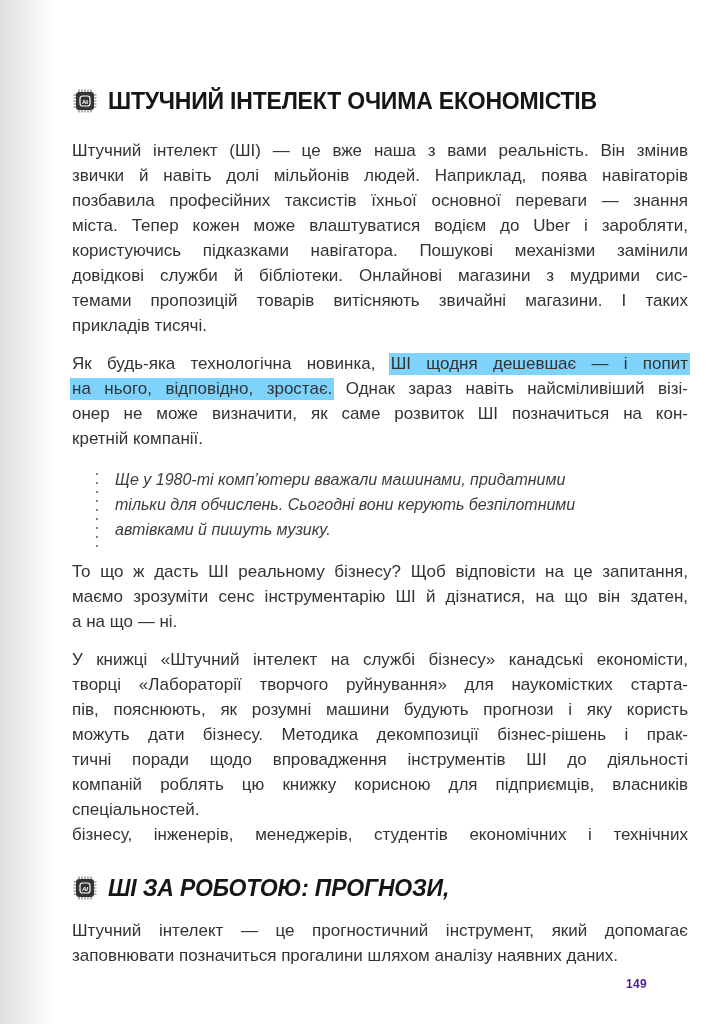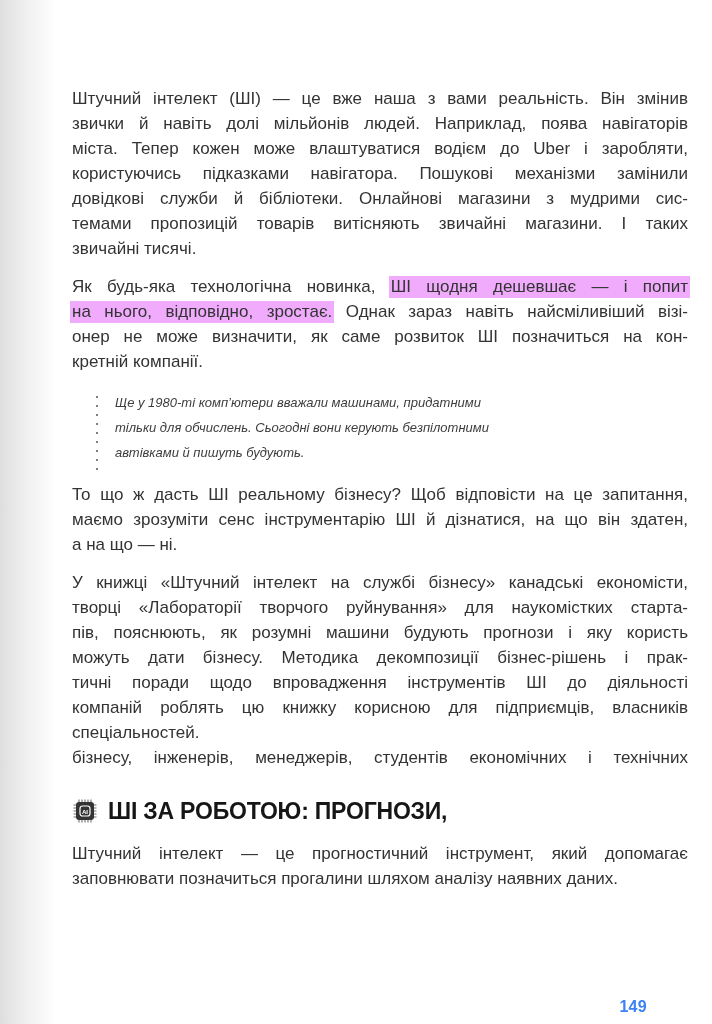--- a/index.html
+++ b/index.html
@@ -16,70 +16,85 @@
   .content{
     position:absolute;left:72px;top:86px;width:616px;color:#333333;
   }
   .section-heading{
     display:flex;align-items:flex-start;gap:10px;
     color:#161616;font-weight:bold;font-size:23px;line-height:30px;
     letter-spacing:-0.2px;
   }
   .section-heading .chip{flex:0 0 auto;margin-top:2px;}
   .h1-block{margin-bottom:22px;}
-  .h2-block{margin-top:26px;margin-bottom:15px;}
+  .h2-block{margin-top:26px;margin-bottom:15px;font-style:italic;}
   .para{font-size:17px;line-height:25px;margin:0 0 13px 0;}
   .tline{white-space:normal;}
   .tline.just{text-align:justify;text-align-last:justify;}
-  .hl{background:#f0abfc;padding:1px 2px 2px 2px;margin:-1px -2px -2px -2px;}
+  .hl{background:#7dd3fc;padding:1px 2px 2px 2px;margin:-1px -2px -2px -2px;}
   .quote-block{
     position:relative;margin:16px 0 17px 23px;padding-left:20px;
-    font-style:italic;color:#3d3d3d;font-size:13px;line-height:25px;
+    font-style:italic;color:#3d3d3d;font-size:16px;line-height:25px;
   }
   .quote-dots{
     position:absolute;left:0;top:3px;bottom:-6px;width:4px;
     background-image:radial-gradient(circle 1.4px at 2px 4px,#808080 99%,transparent 100%);
     background-size:4px 9px;background-repeat:repeat-y;
   }
   .folio{
-    position:absolute;right:65px;bottom:8px;
-    font-size:16px;font-weight:bold;color:#3b82f6;letter-spacing:0.3px;
+    position:absolute;right:65px;bottom:33px;
+    font-size:12px;font-weight:bold;color:#4c1d95;letter-spacing:0.3px;
   }
 </style>
 </head>
 <body>
 
 <div class="edge-shadow"></div>
 
 <div class="content">
 
+  <div class="section-heading h1-block">
+    <svg class="chip" width="26" height="26" viewBox="0 0 26 26">
+      <g stroke="#6f6f6f" stroke-width="1.1">
+        <path d="M7 4.2 V1.5 M10 4.2 V1.5 M13 4.2 V1.5 M16 4.2 V1.5 M19 4.2 V1.5"></path>
+        <path d="M7 21.8 V24.5 M10 21.8 V24.5 M13 21.8 V24.5 M16 21.8 V24.5 M19 21.8 V24.5"></path>
+        <path d="M4.2 7 H1.5 M4.2 10 H1.5 M4.2 13 H1.5 M4.2 16 H1.5 M4.2 19 H1.5"></path>
+        <path d="M21.8 7 H24.5 M21.8 10 H24.5 M21.8 13 H24.5 M21.8 16 H24.5 M21.8 19 H24.5"></path>
+      </g>
+      <rect x="4" y="4" width="18" height="18" rx="3" fill="#343434"></rect>
+      <rect x="8" y="8" width="10" height="10" rx="2.5" fill="none" stroke="#ffffff" stroke-width="1.2"></rect>
+      <text x="13" y="15.6" text-anchor="middle" font-family="Liberation Sans, sans-serif" font-size="6.2" font-weight="bold" fill="#ffffff">AI</text>
+    </svg>
+    <div>ШТУЧНИЙ ІНТЕЛЕКТ ОЧИМА ЕКОНОМІСТІВ</div>
+  </div>
 
   <div class="para">
       <div class="tline just"><span>Штучний інтелект (ШІ) — це вже наша з вами реальність. Він змінив</span></div>
       <div class="tline just"><span>звички й навіть долі мільйонів людей. Наприклад, поява навігаторів</span></div>
+      <div class="tline just"><span>позбавила професійних таксистів їхньої основної переваги — знання</span></div>
       <div class="tline just"><span>міста. Тепер кожен може влаштуватися водієм до Uber і заробляти,</span></div>
       <div class="tline just"><span>користуючись підказками навігатора. Пошукові механізми замінили</span></div>
       <div class="tline just"><span>довідкові служби й бібліотеки. Онлайнові магазини з мудрими сис-</span></div>
       <div class="tline just"><span>темами пропозицій товарів витісняють звичайні магазини. І таких</span></div>
-      <div class="tline"><span>звичайні тисячі.</span></div>
+      <div class="tline"><span>прикладів тисячі.</span></div>
     </div>
 
   <div class="para">
       <div class="tline just"><span>Як будь-яка технологічна новинка, </span><span class="hl">ШІ щодня дешевшає — і попит</span></div>
       <div class="tline just"><span class="hl">на нього, відповідно, зростає.</span><span> Однак зараз навіть найсміливіший візі-</span></div>
       <div class="tline just"><span>онер не може визначити, як саме розвиток ШІ позначиться на кон-</span></div>
       <div class="tline"><span>кретній компанії.</span></div>
     </div>
 
   <div class="quote-block">
     <div class="quote-dots"></div>
     <div>
         <div class="tline"><span>Ще у 1980-ті комп’ютери вважали машинами, придатними</span></div>
         <div class="tline"><span>тільки для обчислень. Сьогодні вони керують безпілотними</span></div>
-        <div class="tline"><span>автівками й пишуть будують.</span></div>
+        <div class="tline"><span>автівками й пишуть музику.</span></div>
       </div>
   </div>
 
   <div class="para">
       <div class="tline just"><span>То що ж дасть ШІ реальному бізнесу? Щоб відповісти на це запитання,</span></div>
       <div class="tline just"><span>маємо зрозуміти сенс інструментарію ШІ й дізнатися, на що він здатен,</span></div>
       <div class="tline"><span>а на що — ні.</span></div>
     </div>
 
   <div class="para">

